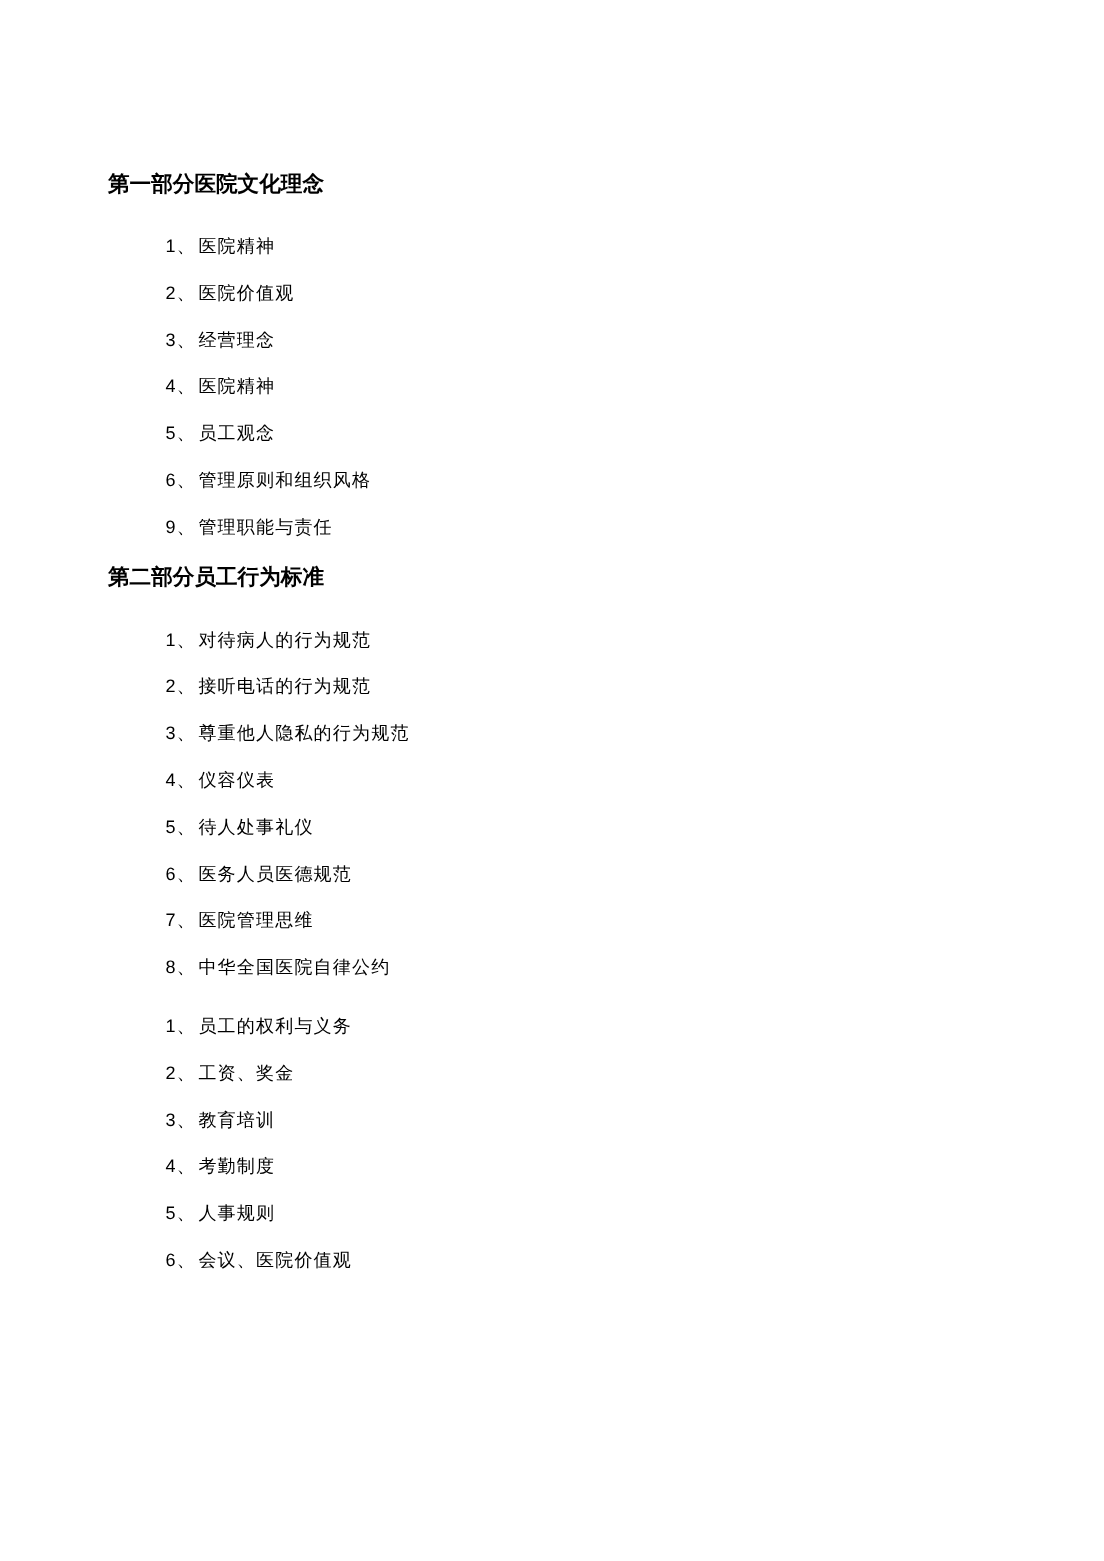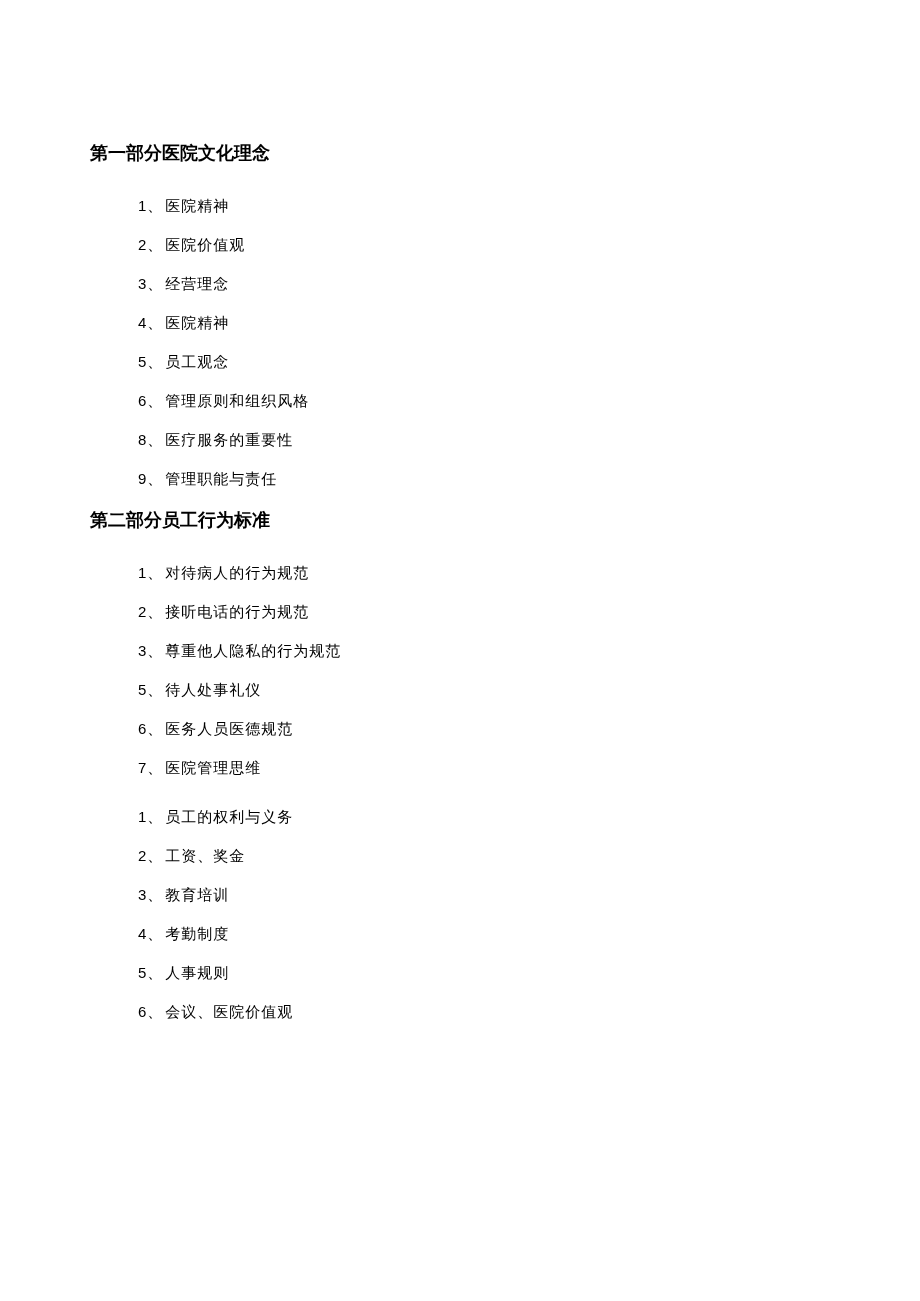--- a/index.html
+++ b/index.html
@@ -54,34 +54,35 @@
 <div>
   <div class="section">
     <div class="section-title">第一部分医院文化理念</div>
     <ul class="item-list">
       <li class="item"><span class="item-number">1</span><span class="item-separator">、</span><span class="item-text">医院精神</span></li>
       <li class="item"><span class="item-number">2</span><span class="item-separator">、</span><span class="item-text">医院价值观</span></li>
       <li class="item"><span class="item-number">3</span><span class="item-separator">、</span><span class="item-text">经营理念</span></li>
       <li class="item"><span class="item-number">4</span><span class="item-separator">、</span><span class="item-text">医院精神</span></li>
       <li class="item"><span class="item-number">5</span><span class="item-separator">、</span><span class="item-text">员工观念</span></li>
       <li class="item"><span class="item-number">6</span><span class="item-separator">、</span><span class="item-text">管理原则和组织风格</span></li>
-      <li class="item"><span class="item-number">8</span><span class="item-separator">、</span><span class="item-text">医疗服务的重要性</span></li>
       <li class="item"><span class="item-number">9</span><span class="item-separator">、</span><span class="item-text">管理职能与责任</span></li>
     </ul>
   </div>
 
   <div class="section">
     <div class="section-title">第二部分员工行为标准</div>
     <ul class="item-list">
       <li class="item"><span class="item-number">1</span><span class="item-separator">、</span><span class="item-text">对待病人的行为规范</span></li>
       <li class="item"><span class="item-number">2</span><span class="item-separator">、</span><span class="item-text">接听电话的行为规范</span></li>
       <li class="item"><span class="item-number">3</span><span class="item-separator">、</span><span class="item-text">尊重他人隐私的行为规范</span></li>
+      <li class="item"><span class="item-number">4</span><span class="item-separator">、</span><span class="item-text">仪容仪表</span></li>
       <li class="item"><span class="item-number">5</span><span class="item-separator">、</span><span class="item-text">待人处事礼仪</span></li>
       <li class="item"><span class="item-number">6</span><span class="item-separator">、</span><span class="item-text">医务人员医德规范</span></li>
       <li class="item"><span class="item-number">7</span><span class="item-separator">、</span><span class="item-text">医院管理思维</span></li>
+      <li class="item"><span class="item-number">8</span><span class="item-separator">、</span><span class="item-text">中华全国医院自律公约</span></li>
     </ul>
   </div>
 
   <div class="section">
     <ul class="item-list">
       <li class="item"><span class="item-number">1</span><span class="item-separator">、</span><span class="item-text">员工的权利与义务</span></li>
       <li class="item"><span class="item-number">2</span><span class="item-separator">、</span><span class="item-text">工资、奖金</span></li>
       <li class="item"><span class="item-number">3</span><span class="item-separator">、</span><span class="item-text">教育培训</span></li>
       <li class="item"><span class="item-number">4</span><span class="item-separator">、</span><span class="item-text">考勤制度</span></li>
       <li class="item"><span class="item-number">5</span><span class="item-separator">、</span><span class="item-text">人事规则</span></li>

